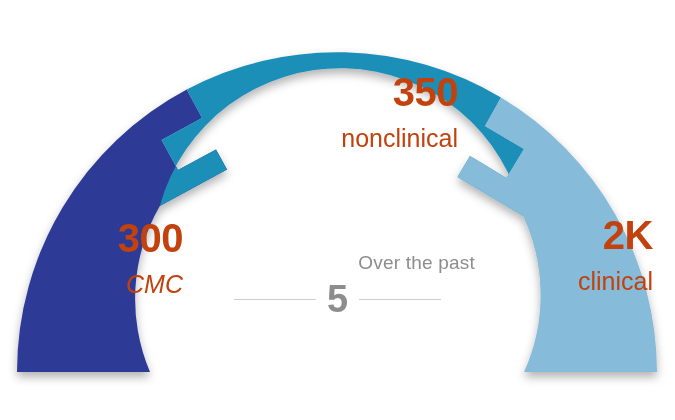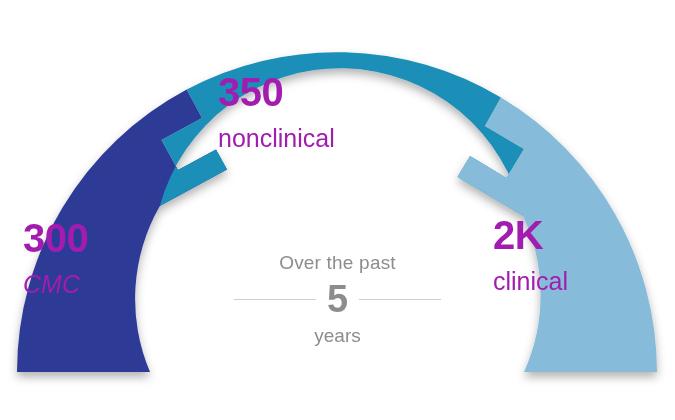--- a/index.html
+++ b/index.html
@@ -26,22 +26,22 @@
     left: 0;
     top: 0;
     width: 675px;
     height: 420px;
     display: block;
   }
 
   
   .seg-label {
     position: absolute;
-    text-align: left;
-    color: #a21caf;
+    text-align: right;
+    color: #c2410c;
     line-height: 1;
     user-select: none;
   }
   .seg-value {
     display: block;
     font-weight: bold;
     letter-spacing: -0.5px;
   }
   .seg-name {
     display: block;
@@ -71,21 +71,21 @@
   }
   #label-clinical .seg-value { font-size: 40px; }
   #label-clinical .seg-name  { font-size: 25px; margin-top: 14px; }
 
   
   #center-caption {
     position: absolute;
     left: 200px;
     top: 252px;
     width: 275px;
-    text-align: center;
+    text-align: right;
     color: #8d8d8d;
     user-select: none;
   }
   #center-caption .cap-top {
     display: block;
     font-size: 19px;
     letter-spacing: 0.2px;
   }
   .cap-mid-row {
     display: flex;
@@ -181,16 +181,15 @@
     <span class="seg-name">clinical</span>
   </div>
 
   <div id="center-caption">
     <span class="cap-top">Over the past</span>
     <div class="cap-mid-row">
       <span class="cap-rule"></span>
       <span class="cap-number">5</span>
       <span class="cap-rule"></span>
     </div>
-    <span class="cap-bottom">years</span>
   </div>
 
 </div>
 
 </body></html>

